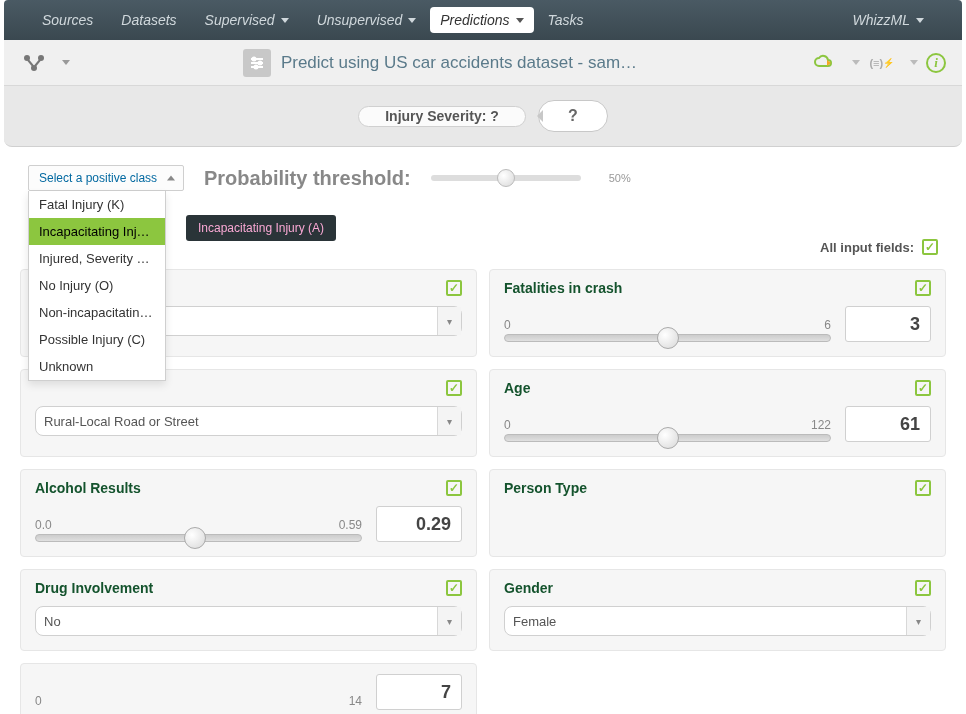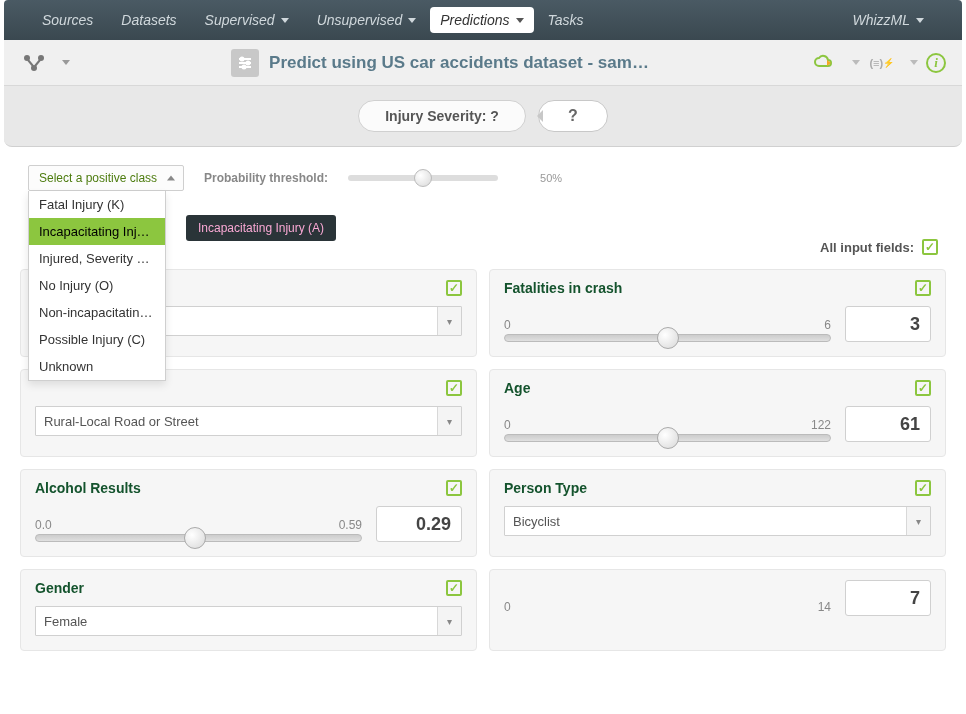--- a/index.html
+++ b/index.html
@@ -9,56 +9,56 @@
 .topnav { background: linear-gradient(#4a5a64, #3a4850); height: 40px; display: flex; align-items: center; padding: 0 24px; color: #d0d8dc; font-size: 14px; border-radius: 4px 4px 0 0; margin: 0 4px; font-style: italic; }
 .topnav .nav-item { padding: 0 14px; height: 40px; display: flex; align-items: center; cursor: pointer; }
 .topnav .nav-item.active { background: #fff; color: #333; border-radius: 4px; height: 26px; padding: 9px 10px; }
 .topnav .spacer { flex: 1; }
 .caret { display: inline-block; margin-left: 6px; width: 0; height: 0; border-left: 4px solid transparent; border-right: 4px solid transparent; border-top: 5px solid currentColor; }
 
 
 .titlebar { background: #f0f0f0; height: 46px; display: flex; align-items: center; padding: 0 16px; border-bottom: 1px solid #d8d8d8; margin: 0 4px; }
 .titlebar .tb-left, .titlebar .tb-right { display: flex; gap: 8px; align-items: center; }
 .titlebar .tb-center { flex: 1; display: flex; align-items: center; justify-content: center; gap: 10px; }
-.tb-title { color: #5a7a8a; font-size: 17px; font-weight: 700; }
+.tb-title { color: #5a7a8a; font-size: 17px; font-weight: 400; }
 .tb-icon { width: 28px; height: 28px; display: flex; align-items: center; justify-content: center; color: #999; border-radius: 3px; }
 .tb-icon-box { background: #c8c8c8; color: #fff; }
 
 
 .pred-header { background: #e8e8e8; display: flex; align-items: center; justify-content: center; padding: 14px 0; margin: 0 4px; border-bottom: 1px solid #d0d0d0; border-radius: 0 0 8px 8px; }
-.pred-pill { background: #fbfbfb; border: 1px solid #d0d0d0; border-radius: 20px; height: 32px; display: flex; align-items: center; padding: 0 26px; color: #555; font-size: 14px; font-weight: 600; }
+.pred-pill { background: #fbfbfb; border: 1px solid #d0d0d0; border-radius: 20px; height: 21px; display: flex; align-items: center; padding: 0 26px; color: #555; font-size: 14px; font-weight: 600; }
 .pred-bubble { background: #fff; border: 1px solid #c8c8c8; border-radius: 20px; height: 32px; width: 70px; display: flex; align-items: center; justify-content: center; margin-left: 12px; font-weight: bold; font-size: 16px; color: #666; position: relative; }
 .pred-bubble::before { content: ""; position: absolute; left: -8px; top: 50%; transform: translateY(-50%); border: 6px solid transparent; border-right-color: #c8c8c8; }
 
 
 .ctrl-row { display: flex; align-items: center; padding: 18px 28px 4px; gap: 20px; }
 .select-box { position: relative; width: 156px; }
-.select-trigger { background: #fcfcfc; border: 1px solid #cfcfcf; height: 26px; display: flex; align-items: center; padding: 0 22px 0 10px; color: #4d7c0f; font-size: 12px; border-radius: 2px; position: relative; }
+.select-trigger { background: #fcfcfc; border: 1px solid #cfcfcf; height: 26px; display: flex; align-items: center; padding: 0 22px 0 10px; color: #0369a1; font-size: 12px; border-radius: 2px; position: relative; }
 .select-trigger::after { content: ""; position: absolute; right: 8px; top: 50%; transform: translateY(-50%); border-left: 4px solid transparent; border-right: 4px solid transparent; border-bottom: 5px solid #888; }
 .dropdown { position: absolute; top: 26px; left: 0; width: 138px; background: #fff; border: 1px solid #cfcfcf; border-top: none; z-index: 10; box-shadow: 0 4px 8px rgba(0,0,0,0.1); }
 .dropdown-item { padding: 6px 10px; font-size: 13px; cursor: pointer; white-space: nowrap; overflow: hidden; text-overflow: ellipsis; }
 .dropdown-item.highlight { background: #8cc63f; color: #000000; }
 .tooltip-bubble { position: absolute; left: 158px; top: 50px; background: #2a3438; color: #f9a8d4; font-size: 12px; padding: 6px 12px; border-radius: 3px; white-space: nowrap; z-index: 20; }
 .tooltip-bubble::before { content: ""; position: absolute; left: -6px; top: 50%; transform: translateY(-50%); border: 6px solid transparent; border-right-color: #2a3438; }
 
-.thresh-label { color: #888; font-size: 12px; font-weight: 600; }
+.thresh-label { color: #888; font-size: 20px; font-weight: 600; }
 .thresh-slider { width: 150px; height: 6px; background: #ddd; border-radius: 3px; position: relative; }
 .thresh-knob { position: absolute; left: 50%; top: 50%; transform: translate(-50%,-50%); width: 18px; height: 18px; background: radial-gradient(circle at 35% 35%, #fff, #d8d8d8); border: 1px solid #bbb; border-radius: 50%; }
-.thresh-val { color: #999; font-size: 11px; margin-left: 22px; }
+.thresh-val { color: #999; font-size: 11px; margin-left: 8px; }
 
 .all-fields { margin-left: auto; display: flex; align-items: center; gap: 8px; font-weight: 600; color: #555; padding: 44px 28px 6px 0; justify-content: flex-end; }
 .check-ico { width: 16px; height: 16px; border: 2px solid #8cc63f; border-radius: 2px; display: flex; align-items: center; justify-content: center; }
 .check-ico::after { content: "✓"; color: #8cc63f; font-size: 12px; font-weight: bold; line-height: 1; }
 
 
 .cards { display: grid; grid-template-columns: 1fr 1fr; gap: 12px; padding: 8px 20px 20px; }
 .card { background: #f6f6f6; border: 1px solid #e6e6e6; border-radius: 4px; padding: 10px 14px 14px; }
 .card-head { display: flex; align-items: center; justify-content: space-between; margin-bottom: 10px; }
 .card-title { font-weight: 700; font-size: 14px; color: #14532d; }
-.card-body-select { background: #fff; border: 1px solid #d0d0d0; height: 30px; display: flex; align-items: center; padding: 6px 8px; border-radius: 1px; color: #555; position: relative; }
+.card-body-select { background: #fff; border: 1px solid #d0d0d0; height: 30px; display: flex; align-items: center; padding: 6px 8px; border-radius: 8px; color: #555; position: relative; }
 .sel-caret { position: absolute; right: 0; top: 0; width: 24px; height: 100%; border-left: 1px solid #d8d8d8; background: #f4f4f4; display: flex; align-items: center; justify-content: center; }
 .sel-caret::after { content: "▾"; color: #888; font-size: 10px; }
 
 .slider-row { display: flex; align-items: flex-end; gap: 14px; }
 .slider-wrap { flex: 1; }
 .slider-labels { display: flex; justify-content: space-between; font-size: 12px; color: #888; margin-bottom: 2px; }
 .slider-track { height: 8px; background: linear-gradient(#ccc,#e0e0e0); border: 1px solid #bbb; border-radius: 4px; position: relative; }
 .slider-knob { position: absolute; top: 50%; transform: translate(-50%,-50%); width: 22px; height: 22px; background: radial-gradient(circle at 35% 35%, #fff, #d8d8d8); border: 1px solid #aaa; border-radius: 50%; }
 .val-box { width: 86px; height: 36px; background: #fff; border: 1px solid #d0d0d0; border-radius: 3px; display: flex; align-items: center; justify-content: flex-end; padding: 0 10px; font-size: 18px; font-weight: 600; color: #444; }
 </style>
@@ -241,26 +241,32 @@
       </div>
       <div class="val-box">0.29</div>
     </div>
   </div>
 
   <div class="card">
     <div class="card-head">
         <span class="card-title">Person Type</span>
         <span class="check-ico"></span>
       </div>
-    <div class="card-body-select">
-        <span>Bicyclist</span>
-        <span class="sel-caret"></span>
-      </div>
-  </div>
-
+  </div>
+
+  <div class="card">
+    <div class="card-head">
+        <span class="card-title">Drug Involvement</span>
+        <span class="check-ico"></span>
+      </div>
+    <div class="card-body-select">
+        <span>No</span>
+        <span class="sel-caret"></span>
+      </div>
+  </div>
 
 
   <div class="card">
     <div class="card-head">
         <span class="card-title">Gender</span>
         <span class="check-ico"></span>
       </div>
     <div class="card-body-select">
         <span>Female</span>
         <span class="sel-caret"></span>

